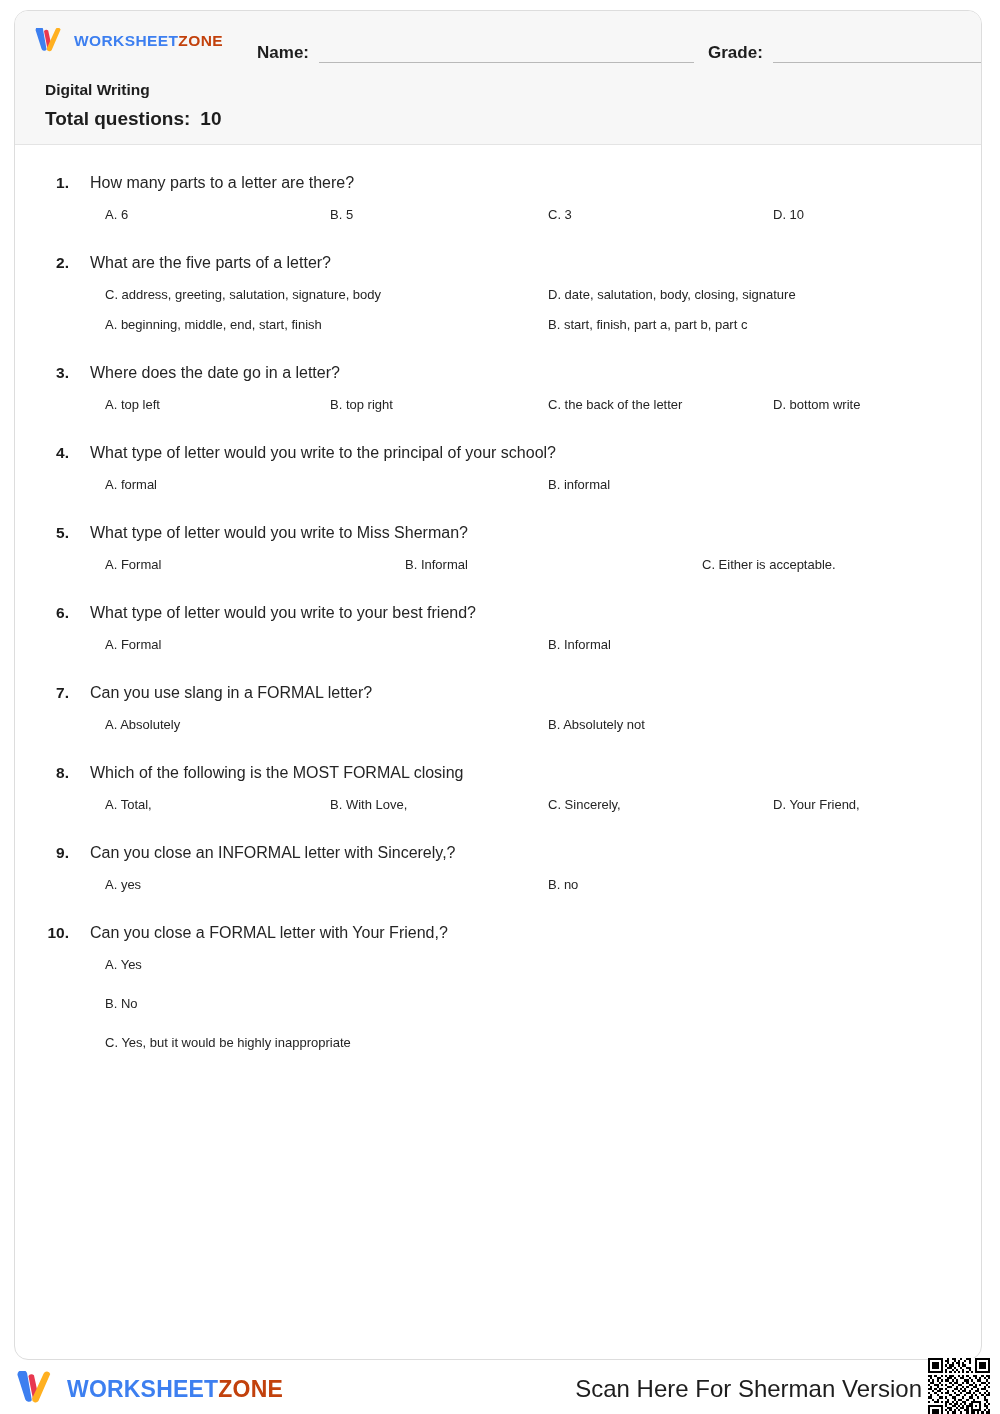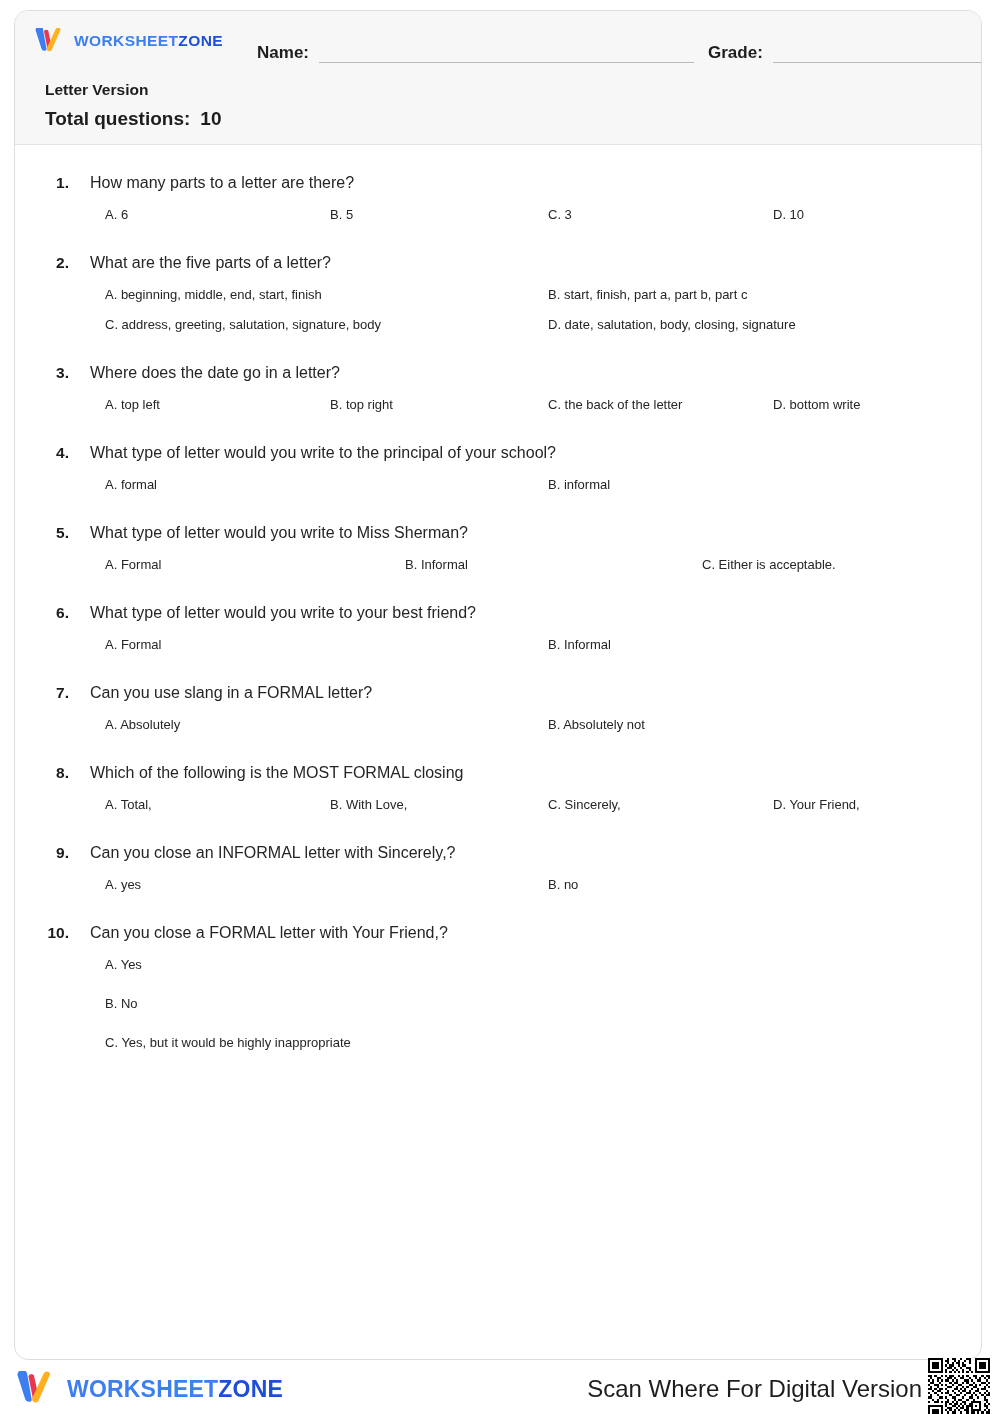--- a/index.html
+++ b/index.html
@@ -58,21 +58,21 @@
     height: 26px;
     display: block;
   }
   .logo-text {
     font-size: 15.5px;
     font-weight: bold;
     letter-spacing: 0.4px;
     white-space: nowrap;
   }
   .logo-text .w1 { color: #3d7ff0; }
-  .logo-text .w2 { color: #1d4ed8; }
+  .logo-text .w2 { color: #c2410c; }
 
   .logo-divider {
     width: 1px;
     height: 22px;
     background: #cfcfcf;
     margin: 0 18px 0 16px;
   }
 
   .field {
     display: flex;
@@ -237,21 +237,21 @@
         <span class="field-line name-line"></span>
       </div>
 
       <div class="field field-grade">
         <span class="field-label">Grade:</span>
         <span class="field-line grade-line"></span>
       </div>
     </div>
 
     <div class="header-meta">
-      <div class="meta-title">Letter Version</div>
+      <div class="meta-title">Digital Writing</div>
       <div class="meta-count">
         <span>Total questions:</span><span class="count-val">10</span>
       </div>
     </div>
   </div>
 
   <div class="sheet-body">
 
     <div class="question">
       <div class="q-head">
@@ -268,26 +268,26 @@
       </div>
     </div>
 
     <div class="question">
       <div class="q-head">
         <span class="q-num">2.</span>
         <span class="q-text">What are the five parts of a letter?</span>
       </div>
       <div class="q-options">
         <div class="opt-row">
+          <span class="opt col-a">C. address, greeting, salutation, signature, body</span>
+          <span class="opt col-b2">D. date, salutation, body, closing, signature</span>
+        </div>
+        <div class="opt-row">
           <span class="opt col-a">A. beginning, middle, end, start, finish</span>
           <span class="opt col-b2">B. start, finish, part a, part b, part c</span>
-        </div>
-        <div class="opt-row">
-          <span class="opt col-a">C. address, greeting, salutation, signature, body</span>
-          <span class="opt col-b2">D. date, salutation, body, closing, signature</span>
         </div>
       </div>
     </div>
 
     <div class="question">
       <div class="q-head">
         <span class="q-num">3.</span>
         <span class="q-text">Where does the date go in a letter?</span>
       </div>
       <div class="q-options">
@@ -407,21 +407,21 @@
   <div class="footer-logo">
     <svg class="logo-mark" viewBox="0 0 32 26">
       <path d="M2.6 2.2 L8.6 21.0 A2.9 2.9 0 0 0 13.6 21.6 L10.2 2.4 A3.0 3.0 0 0 0 2.6 2.2 Z" fill="#3d7ff0"></path>
       <path d="M11.0 3.0 L14.4 20.5 A2.6 2.6 0 0 0 19.0 20.0 L15.2 2.6 A2.6 2.6 0 0 0 11.0 3.0 Z" fill="#e8384f"></path>
       <path d="M27.6 1.6 L18.6 22.2 A2.7 2.7 0 0 1 13.8 20.2 L22.6 1.2 A2.7 2.7 0 0 1 27.6 1.6 Z" fill="#ffb020"></path>
     </svg>
     <div class="logo-text"><span class="w1">WORKSHEET</span><span class="w2">ZONE</span></div>
   </div>
 
   <div class="footer-right">
-    <div class="scan-text">Scan Where For Digital Version</div>
+    <div class="scan-text">Scan Here For Sherman Version</div>
     <svg class="qr" viewBox="0 0 29 29" shape-rendering="crispEdges">
       <rect width="29" height="29" fill="#ffffff"></rect>
       <g fill="#000000">
 
         <rect x="0" y="0" width="7" height="1"></rect>
           <rect x="0" y="6" width="7" height="1"></rect>
         <rect x="0" y="0" width="1" height="7"></rect>
           <rect x="6" y="0" width="1" height="7"></rect>
         <rect x="2" y="2" width="3" height="3"></rect>
 

